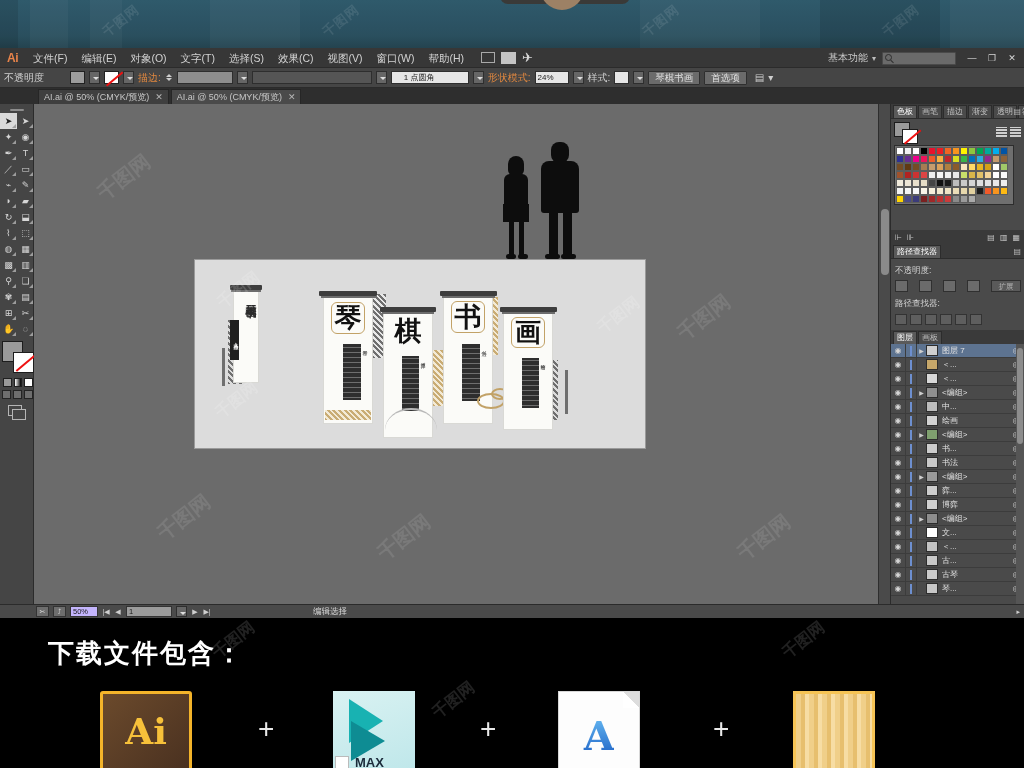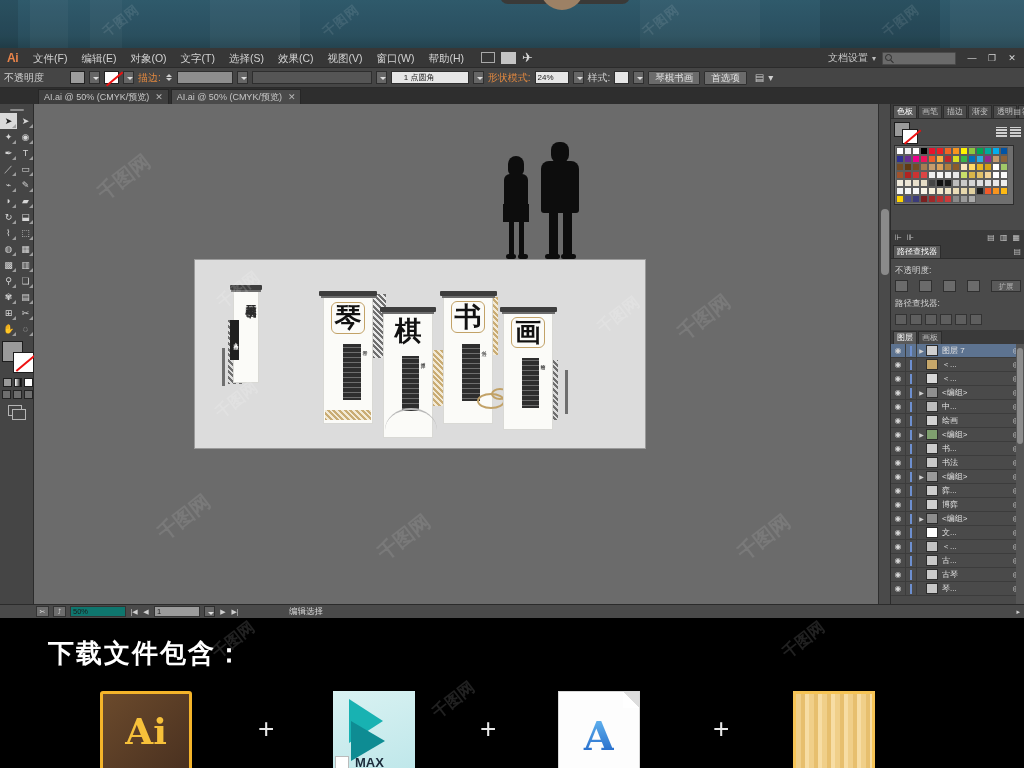--- a/index.html
+++ b/index.html
@@ -219,24 +219,24 @@
   .ly-sb .t { position:absolute; left:1px; top:4px; width:6px; height:96px; background:#8d8d8d; border-radius:3px;}
   .ly-foot { display:flex; align-items:center; height:13px; background:#454545; border-top:1px solid #2e2e2e; color:#c8c8c8; font-size:8px; padding-left:3px; gap:6px;}
   .ly-foot .icons { margin-left:auto; display:flex; gap:5px; padding-right:4px; color:#c2c2c2; font-size:8px;}
 
   
   .statusbar {
     position:absolute; left:0; bottom:0; width:100%; height:14px; background:#4a4a4a;
     border-top:1px solid #2b2b2b; display:flex; align-items:center; gap:4px; padding-left:36px;
   }
   .st-btn { width:13px; height:11px; background:#6e6e6e; border:1px solid #333; color:#ddd; font-size:7px; text-align:center; line-height:10px;}
-  .st-zoom { width:56px; height:11px; background:#0f766e; border:1px solid #333; color:#1a1a1a; font-size:7.5px; line-height:10px; padding-left:2px;}
+  .st-zoom { width:28px; height:11px; background:#c4b5fd; border:1px solid #333; color:#1a1a1a; font-size:7.5px; line-height:10px; padding-left:2px;}
   .st-page { width:46px; height:11px; background:#9b9b9b; border:1px solid #333;}
   .st-nav { color:#cfcfcf; font-size:7px; width:8px; text-align:center;}
-  .st-text { color:#d8d8d8; font-size:8.5px; margin-left:46px;}
+  .st-text { color:#d8d8d8; font-size:8.5px; margin-left:98px;}
   .st-caret { color:#cfcfcf; font-size:7px; margin-left:auto; padding-right:4px;}
 
   
   .bottom {
     position:absolute; left:0; top:618px; width:1024px; height:150px; background:#000;
   }
   .bt-title {
     position:absolute; left:48px; top:18px; color:#fff; font-size:26px; font-weight:bold;
     font-family:"DejaVu Serif", serif; letter-spacing:2px;
   }
@@ -307,21 +307,21 @@
       <div class="menu-item">效果(C)</div>
       <div class="menu-item">视图(V)</div>
       <div class="menu-item">窗口(W)</div>
       <div class="menu-item">帮助(H)</div>
       <div class="mbar-icons">
         <div class="mb-ic"></div>
         <div class="mb-ic2"></div>
         <div class="mb-plane">✈</div>
       </div>
       <div class="menu-right">
-        <div class="ws-label">文档设置</div>
+        <div class="ws-label">基本功能</div>
         <div class="tiny-caret">▾</div>
         <div class="search-box">
             <div class="mag"></div>
           </div>
         <div class="wbtn">—</div>
         <div class="wbtn">❐</div>
         <div class="wbtn">✕</div>
       </div>
     </div>
 

